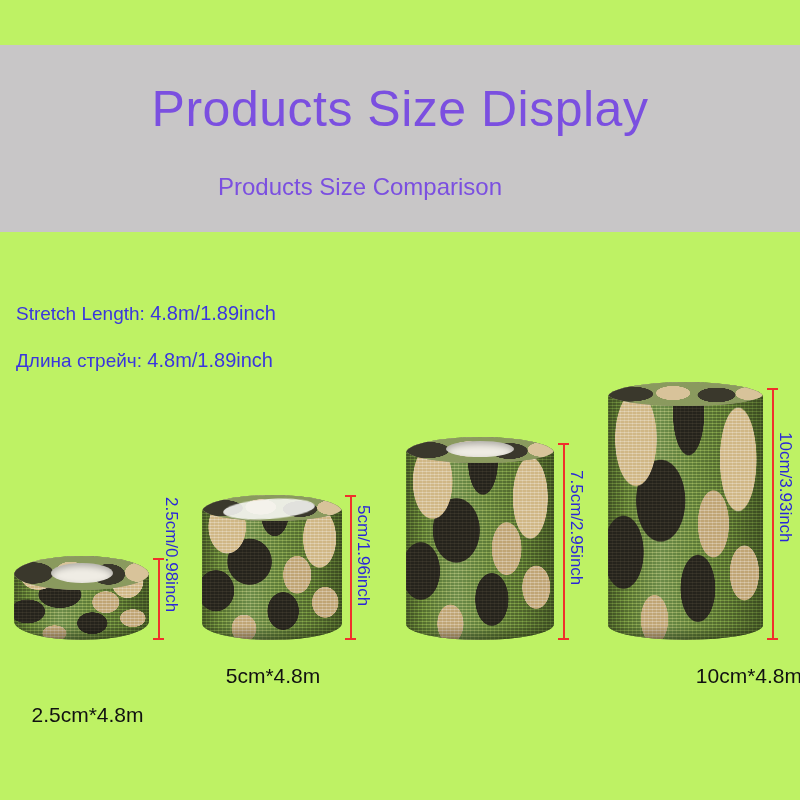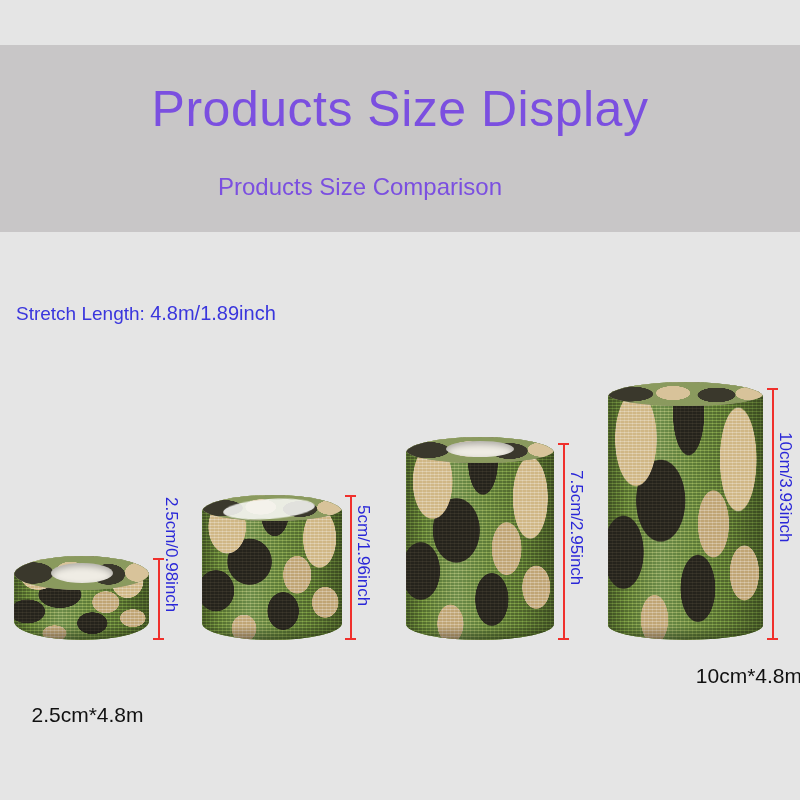--- a/index.html
+++ b/index.html
@@ -3,21 +3,21 @@
 <meta charset="utf-8">
 <style>
   html,body{margin:0;padding:0;}
   body{
     width:800px;height:800px;
     background:#ffffff;
     font-family:"Liberation Sans", sans-serif;
     overflow:hidden;
     position:relative;
   }
-  #stage{position:relative;width:800px;height:800px;overflow:hidden;background:#e5e5e5;}
+  #stage{position:relative;width:800px;height:800px;overflow:hidden;background:#bef264;}
 
   
   .banner{
     position:absolute;left:0;top:45px;width:800px;height:187px;
     background:#c8c6c7;
   }
   .title{
     position:absolute;left:0;top:80px;width:800px;
     text-align:center;
     font-size:50px;line-height:58px;
@@ -159,20 +159,24 @@
 
   <div class="banner"></div>
   <div class="title">Products Size Display</div>
   <div class="subtitle">Products Size Comparison</div>
 
   <div class="specs">
     <div class="spec-line">
       <span>Stretch Length:</span>
       <span class="num">4.8m/1.89inch</span>
     </div>
+    <div class="spec-line">
+      <span>Длина стрейч:</span>
+      <span class="num">4.8m/1.89inch</span>
+    </div>
   </div>
 
   <div class="roll" style="left:14px; top:556px; width:135px; height:84px; border-radius:50% / 19px;">
     <div class="camo"></div>
     <div class="weave"></div>
     <div class="bottomshade"></div>
     <div class="rim" style="height:34px;">
       <div class="rimcamo"></div>
     </div>
     <div class="hole" style="left:37px; top:7px; width:62px; height:20px;"></div>
@@ -193,20 +197,21 @@
       <div class="rimcamo"></div>
     </div>
     <div class="sticker" style="left:21px; top:4px; width:92px; height:20px;"></div>
   </div>
   <div class="bracket" style="left:345px; top:495px; height:145px;">
     <div class="vline"></div>
     <div class="cap top"></div>
     <div class="cap bot"></div>
   </div>
   <div class="vlabel" style="left:372px; top:505px;">5cm/1.96inch</div>
+  <div class="sizelabel" style="left:188px; top:664px; width:170px;">5cm*4.8m</div>
 
   <div class="roll" style="left:406px; top:437px; width:148px; height:203px; border-radius:50% / 16px;">
     <div class="camo"></div>
     <div class="weave"></div>
     <div class="bottomshade"></div>
     <div class="rim" style="height:26px;">
       <div class="rimcamo"></div>
     </div>
     <div class="hole" style="left:40px; top:4px; width:68px; height:16px;"></div>
   </div>

